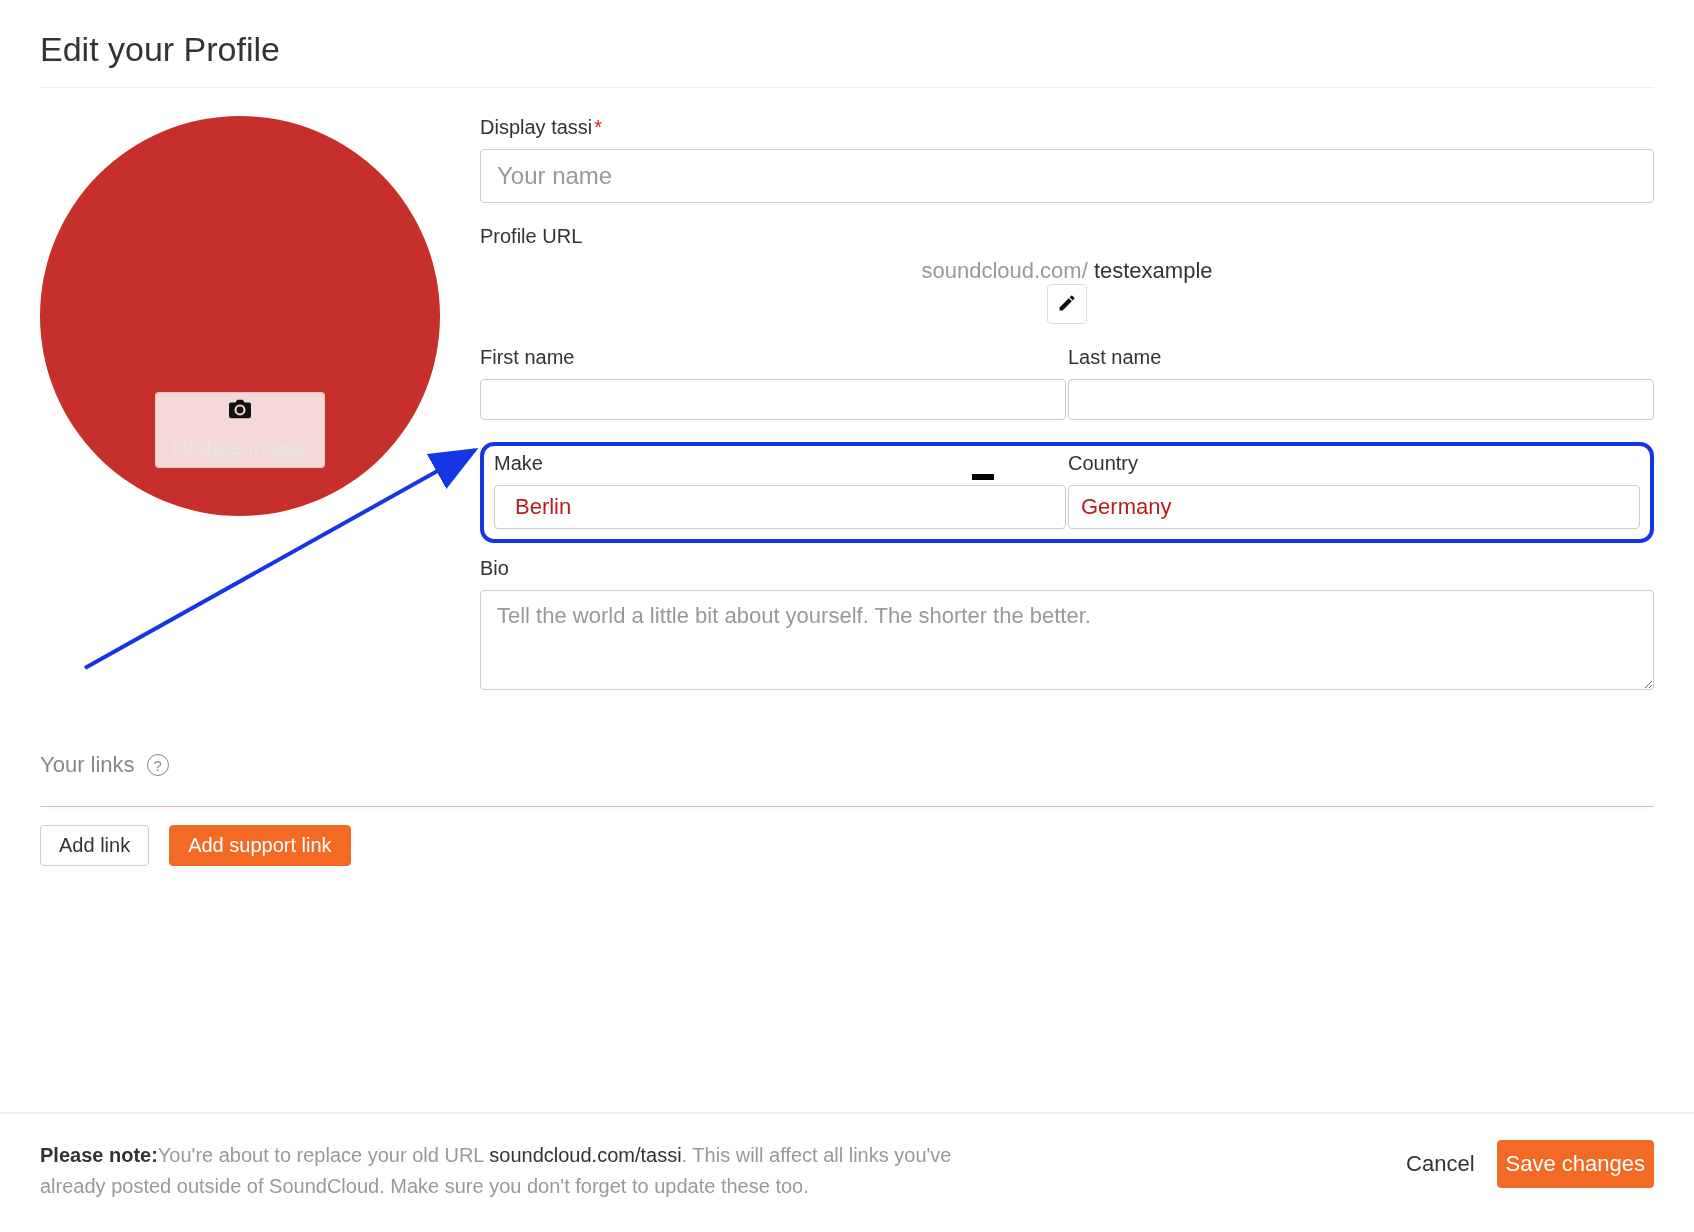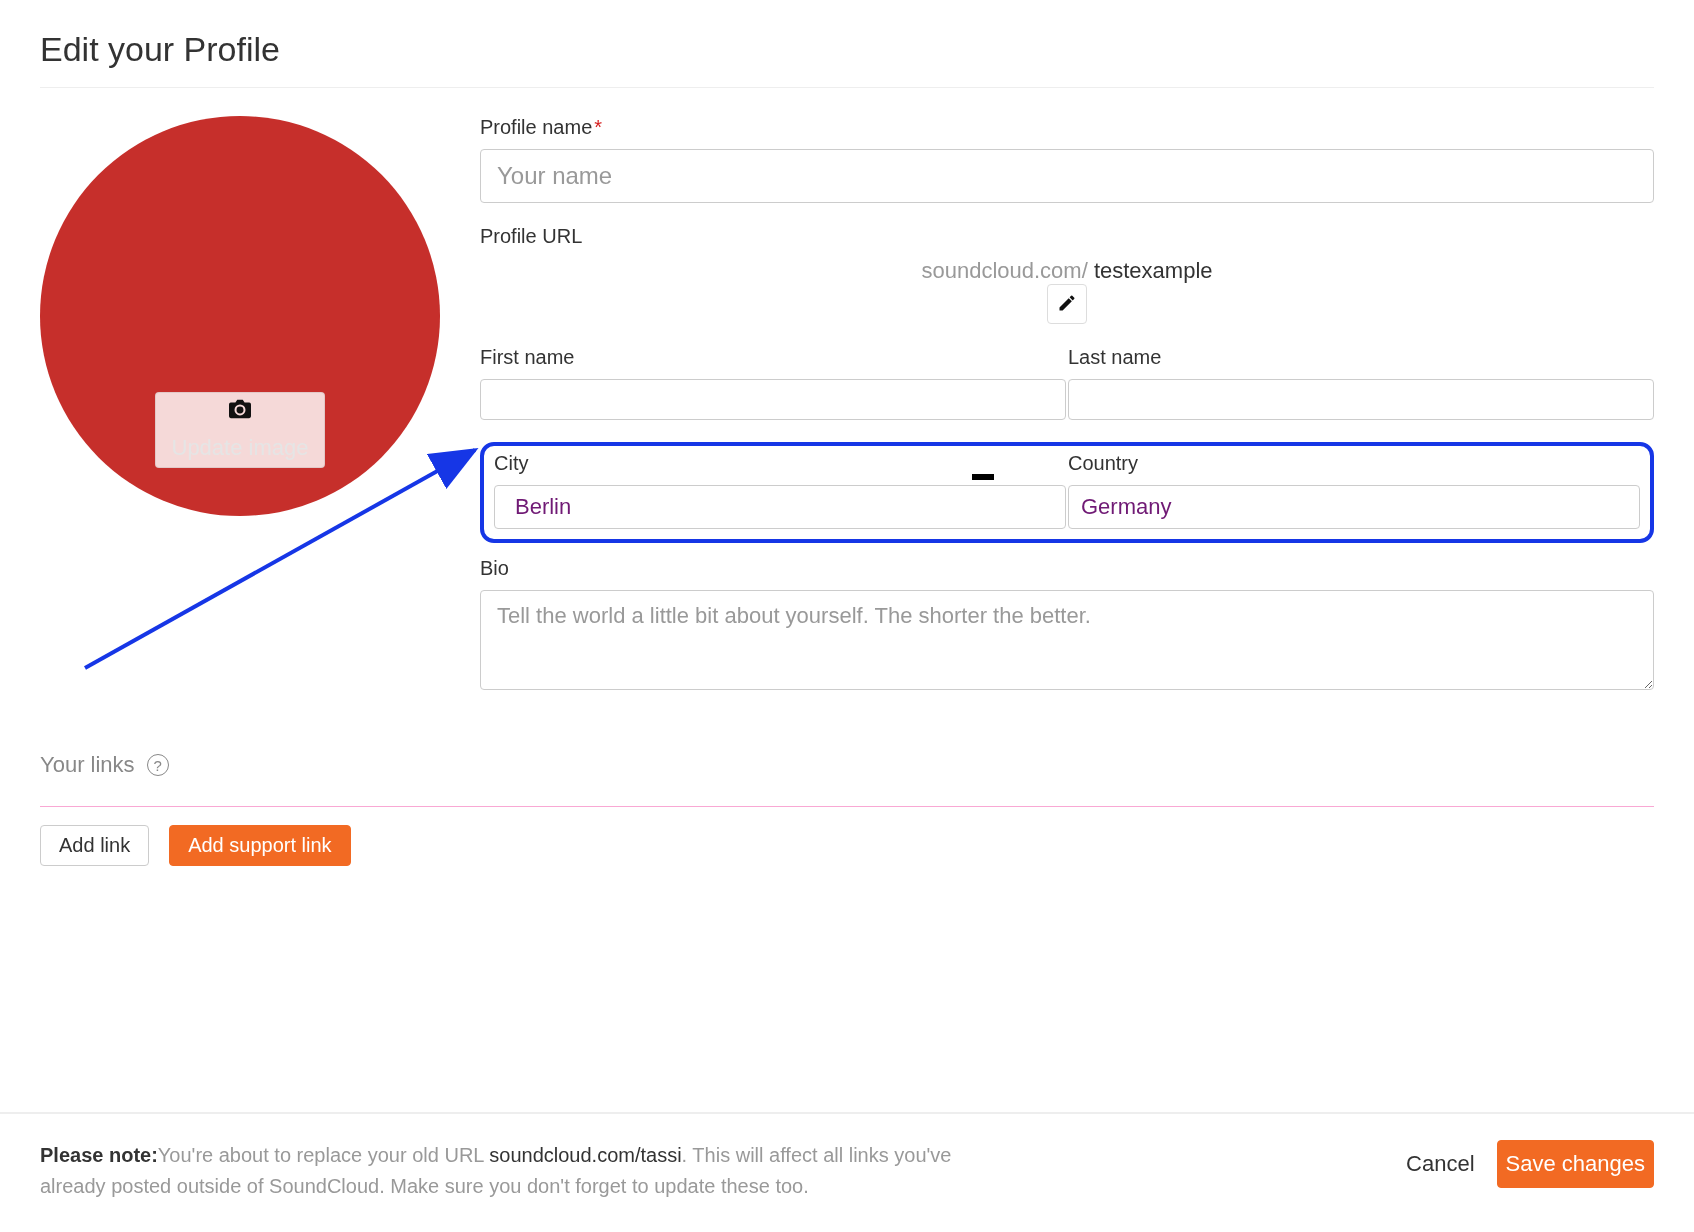--- a/index.html
+++ b/index.html
@@ -63,21 +63,21 @@
     margin-bottom: 10px;
     display: block;
   }
   .req-star { color: #d61f1f; margin-left: 2px; }
   .text-input {
     width: 100%;
     font-size: 24px;
     padding: 12px 16px;
     border: 1px solid #ccc;
     border-radius: 4px;
-    color: #701a75;
+    color: #b91c1c;
     background: #fff;
     font-family: inherit;
   }
   .text-input::placeholder { color: #999; }
   .field-group { margin-bottom: 22px; }
   .url-row {
     display: flex;
     align-items: center;
     justify-content: space-between;
     flex-direction: column;
@@ -220,21 +220,21 @@
         </span>
         <span>Update image</span>
       </button>
     </div>
   </div>
 
   <div class="form-col">
 
     <div class="field-group">
       <label class="field-label">
-        <span>Profile name</span><span class="req-star">*</span>
+        <span>Display tassi</span><span class="req-star">*</span>
       </label>
       <input type="text" class="text-input" placeholder="Your name" style="">
     </div>
 
     <div class="field-group">
       <label class="field-label">Profile URL</label>
       <div class="url-row">
         <div class="url-text">
           <span class="url-prefix">soundcloud.com/ </span><span class="url-slug">testexample</span>
         </div>
@@ -256,21 +256,21 @@
       <div>
         <label class="field-label">Last name</label>
         <input type="text" class="text-input" style="font-size: 20px; padding: 8px 12px;">
       </div>
     </div>
 
     <div class="highlight-box">
       <div class="highlight-handle"></div>
       <div class="two-col">
         <div>
-          <label class="field-label">City</label>
+          <label class="field-label">Make</label>
           <input type="text" class="text-input" style="font-size: 22px; padding: 8px 20px;" value="Berlin">
         </div>
         <div>
           <label class="field-label">Country</label>
           <input type="text" class="text-input" style="font-size: 22px; padding: 8px 12px;" value="Germany">
         </div>
       </div>
     </div>
 
     <div class="field-group">

